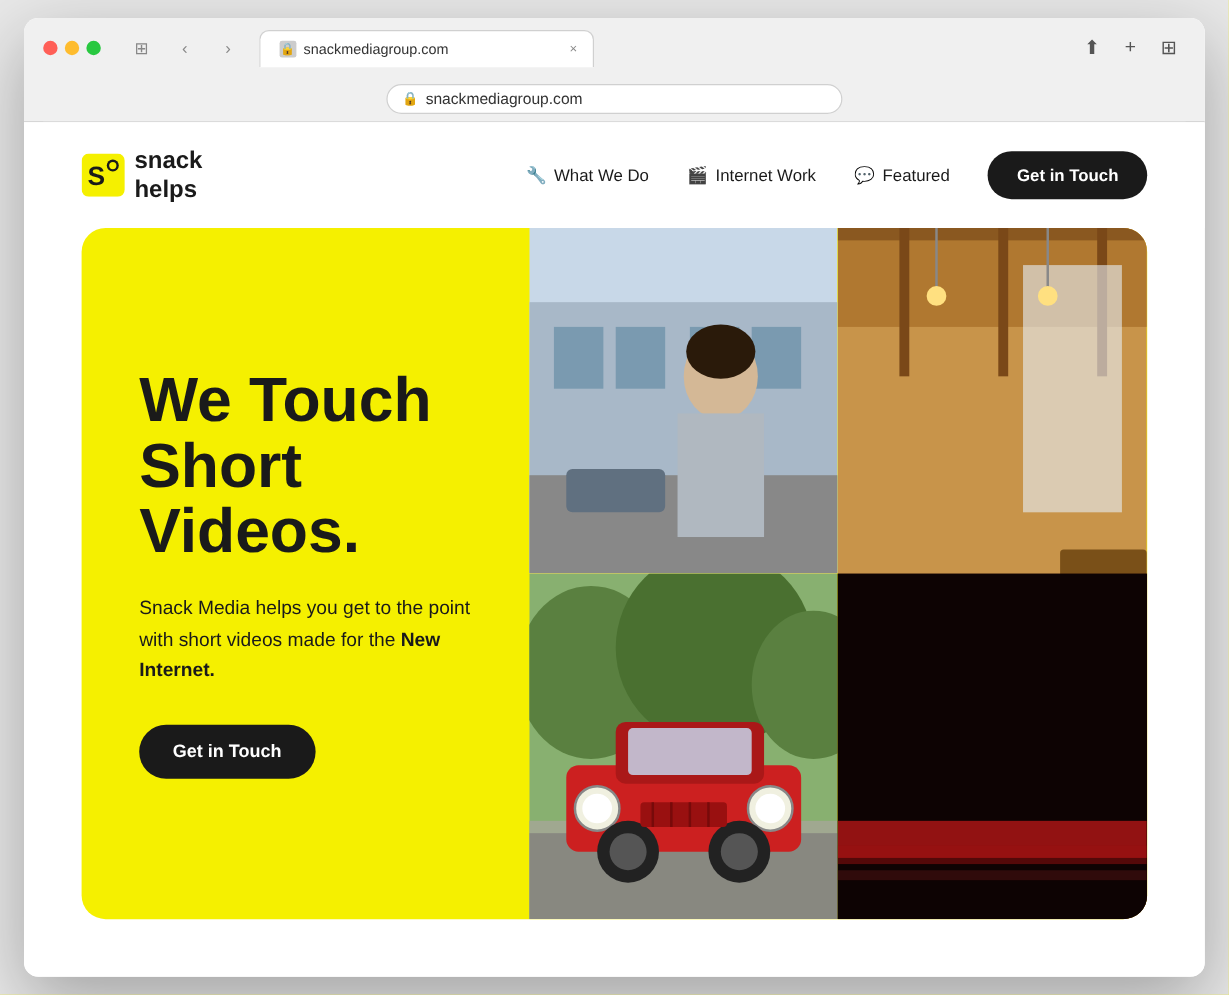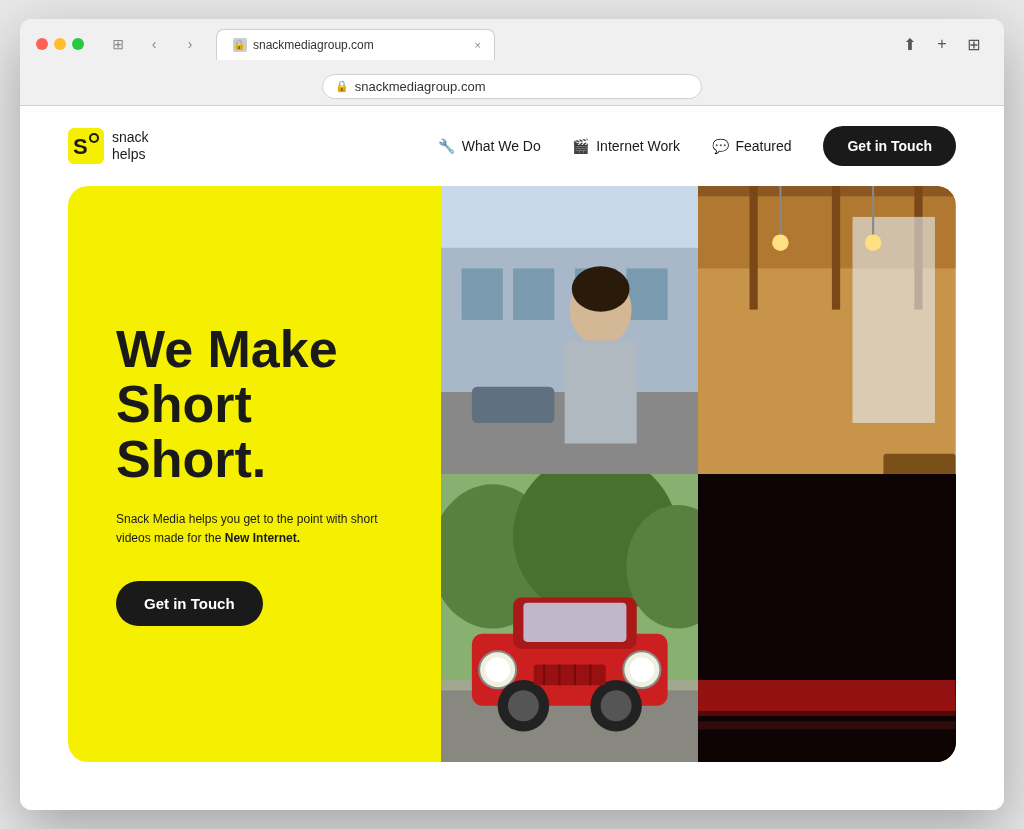--- a/index.html
+++ b/index.html
@@ -190,22 +190,22 @@
       align-items: center;
       gap: 8px;
     }
 
     .logo-icon {
       width: 36px;
       height: 36px;
     }
 
     .logo-text {
-      font-size: 14px;
-      font-weight: 400;
+      font-size: 20px;
+      font-weight: 700;
       color: #1a1a1a;
       line-height: 1.2;
     }
 
     .logo-text span {
       display: block;
     }
 
     .nav-links {
       display: flex;
@@ -262,21 +262,21 @@
 
     .hero-title {
       font-size: 52px;
       font-weight: 900;
       color: #1a1a1a;
       line-height: 1.05;
       margin-bottom: 24px;
     }
 
     .hero-subtitle {
-      font-size: 12px;
+      font-size: 16px;
       color: #1a1a1a;
       line-height: 1.6;
       margin-bottom: 32px;
       max-width: 300px;
     }
 
     .hero-subtitle strong {
       font-weight: 800;
     }
 
@@ -416,21 +416,21 @@
         <button class="nav-cta">Get in Touch</button>
 
       </div>
     </nav>
 
     <section class="hero-section">
 
       <div class="hero-container">
 
         <div class="hero-left">
-          <h1 class="hero-title">We Make Short Short.</h1>
+          <h1 class="hero-title">We Touch Short Videos.</h1>
 
           <p class="hero-subtitle">
             <span>Snack Media helps you get to the point with short videos made for the </span><strong>New Internet.</strong>
           </p>
 
           <button class="hero-btn">Get in Touch</button>
         </div>
 
         <div class="hero-right">
 

